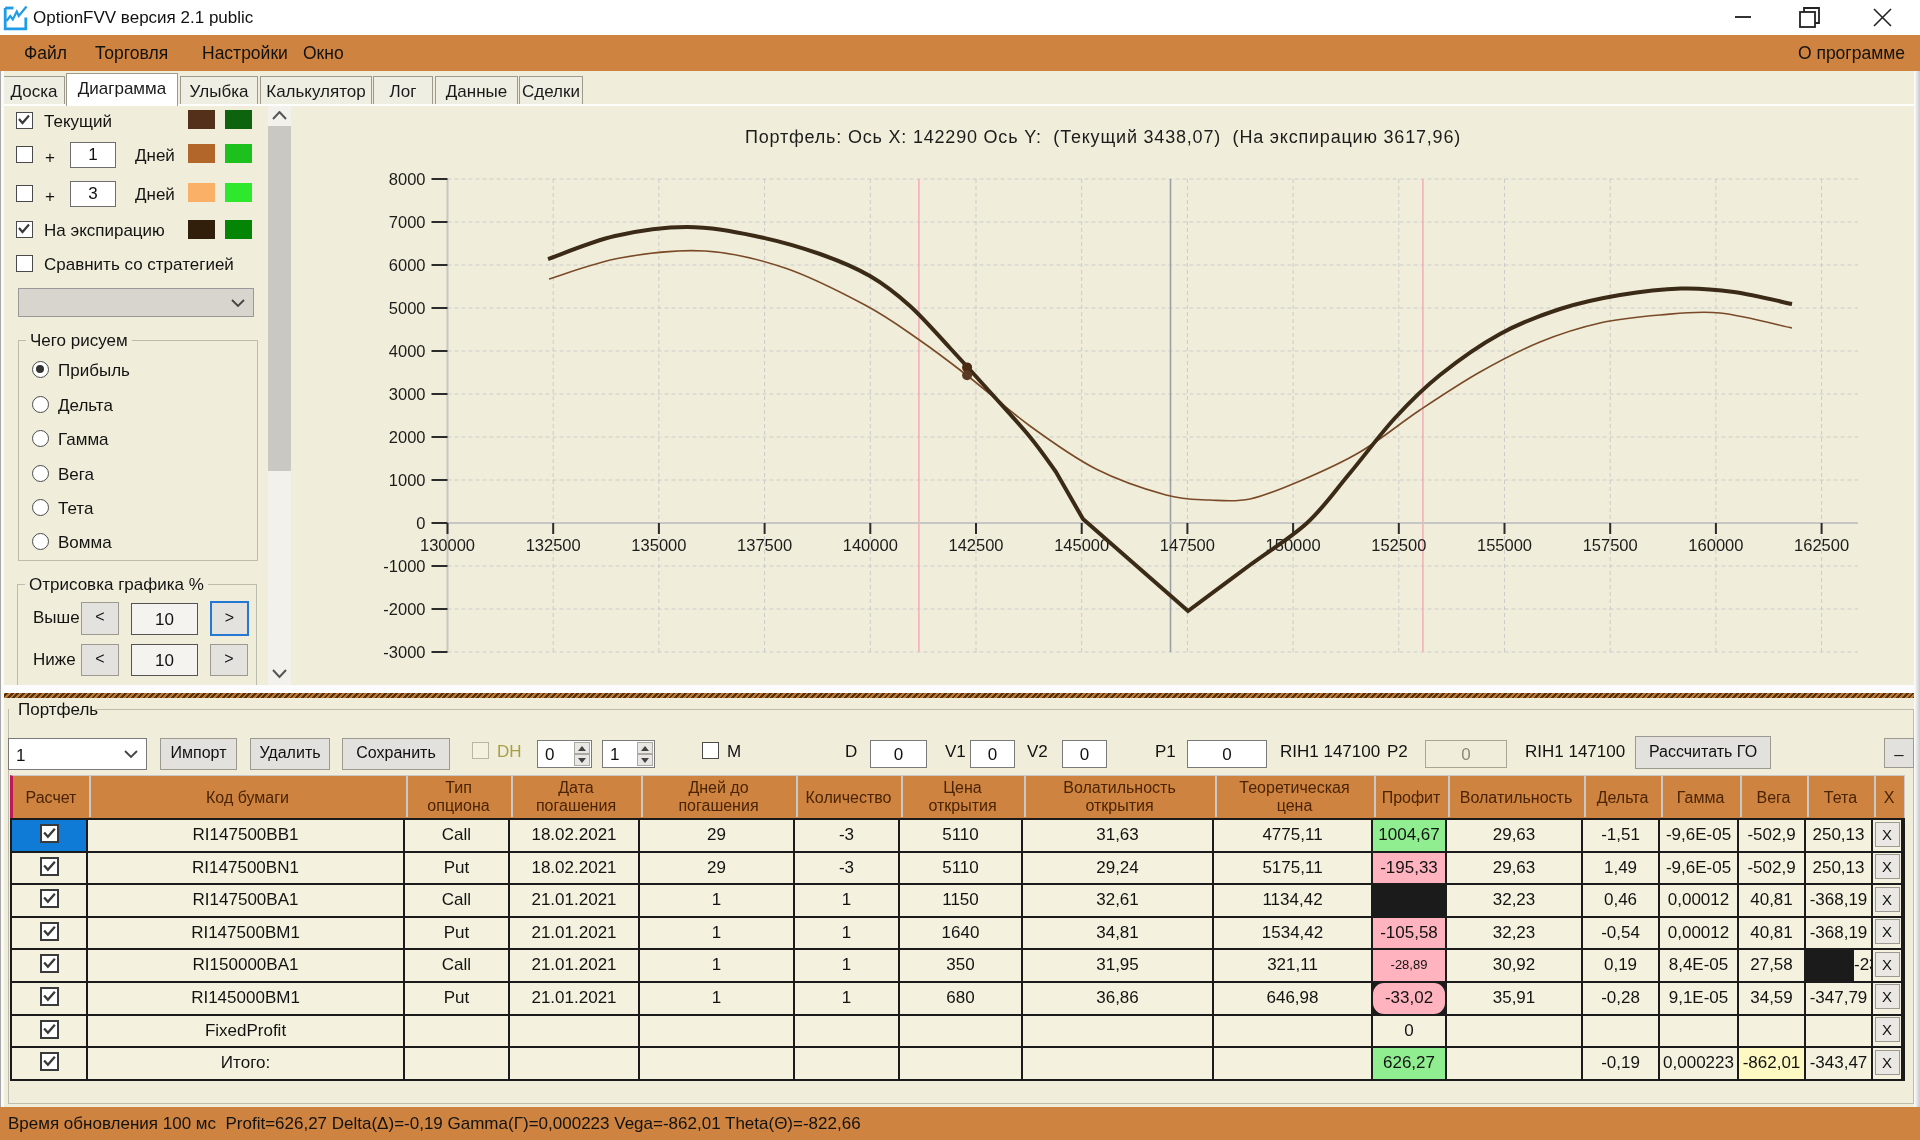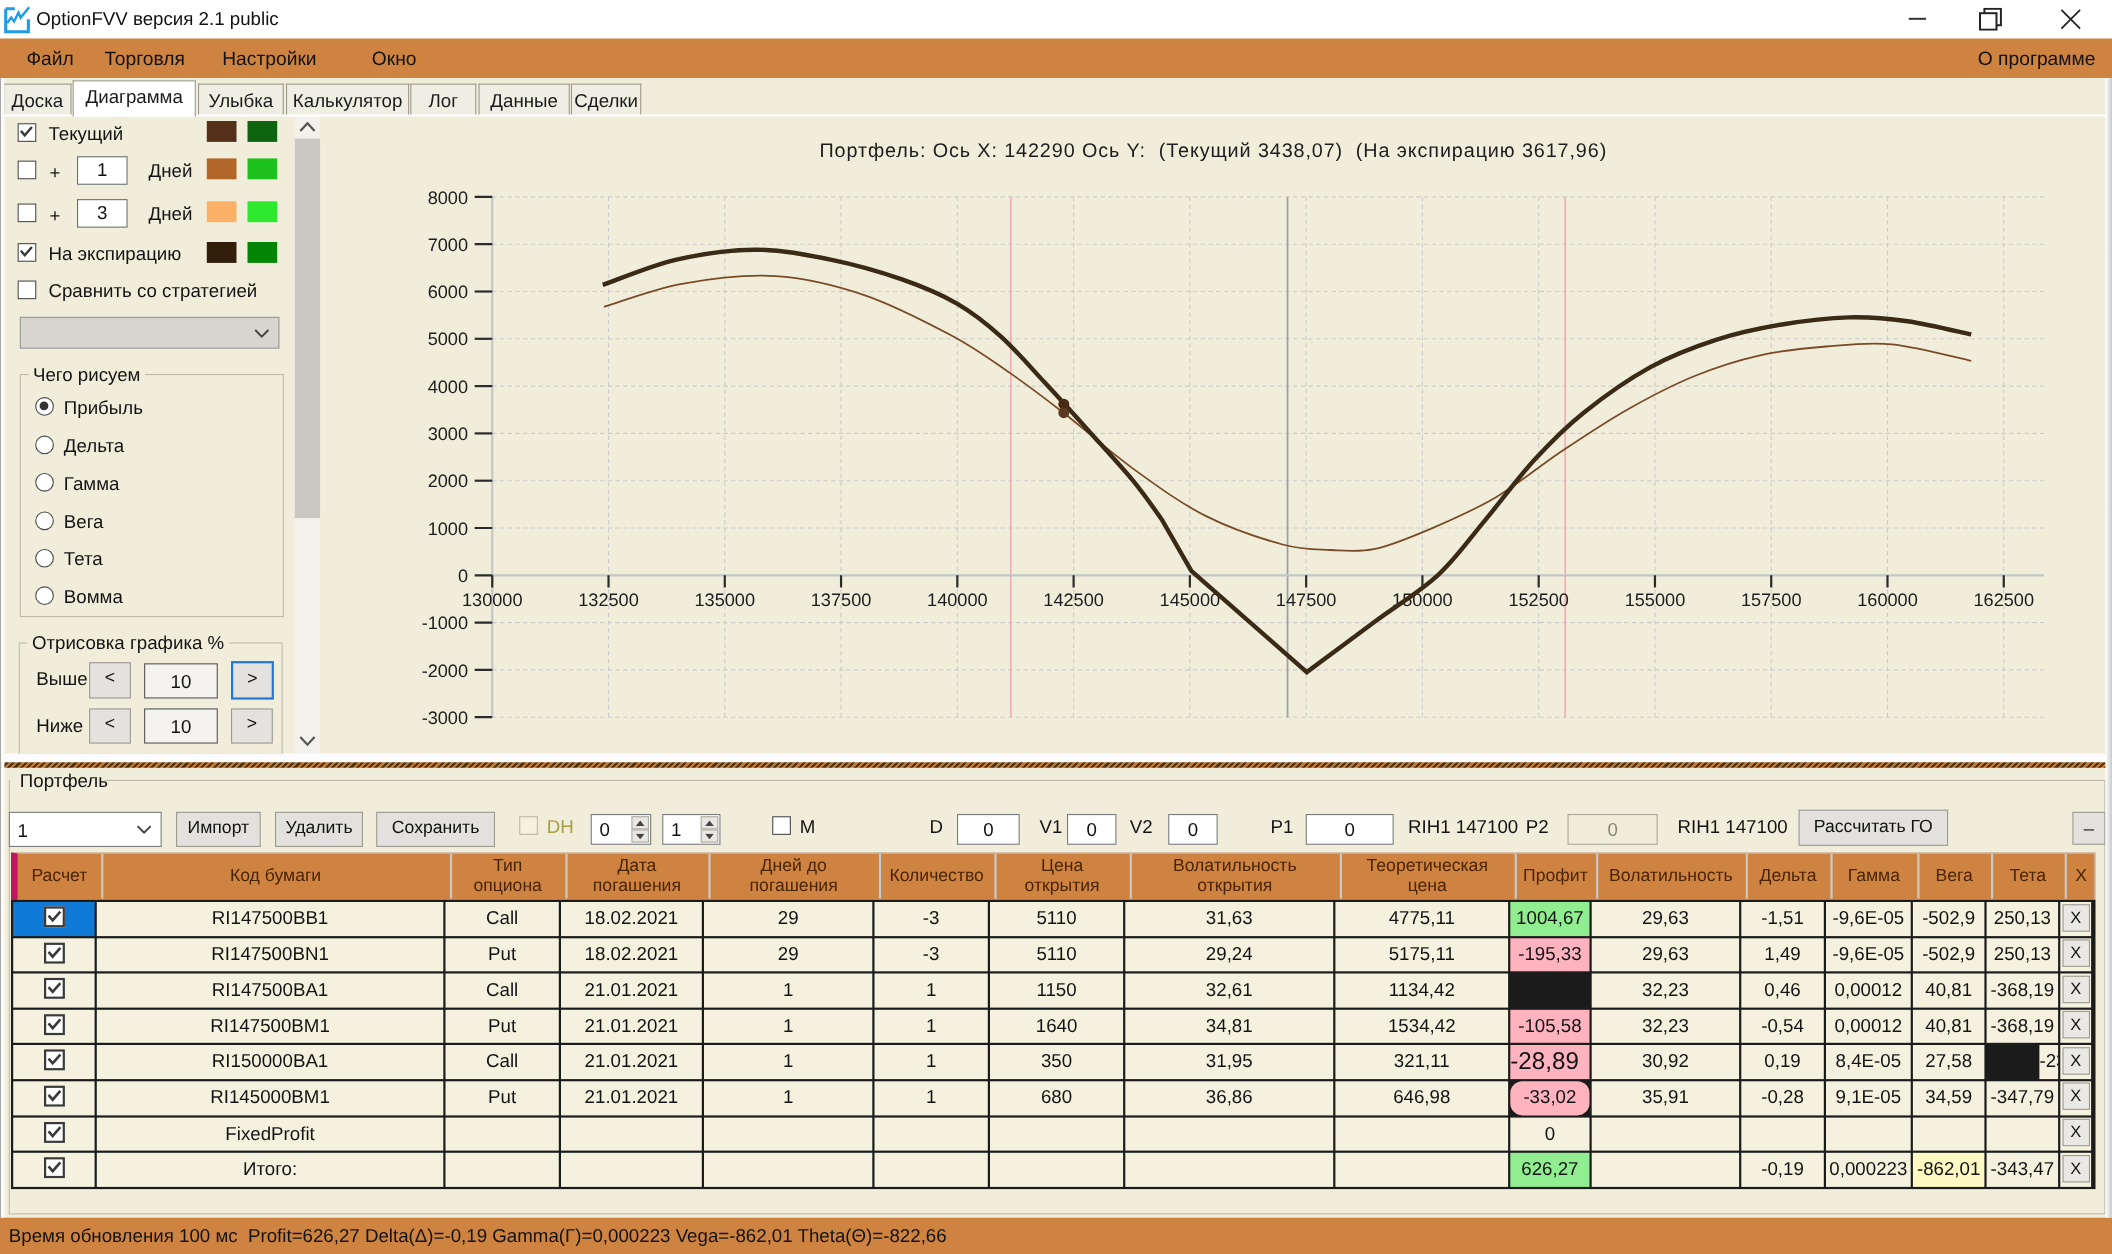--- a/index.html
+++ b/index.html
@@ -59,21 +59,21 @@
     <path d="M5 5 L5 1 L20 1 L20 16 L16 16" stroke="#222" stroke-width="1.8" fill="none"></path>
   </svg>
   <svg class="abs" style="left:1872px; top:7px;" width="21" height="21" viewBox="0 0 21 21">
     <path d="M2 2 L19 19 M19 2 L2 19" stroke="#222" stroke-width="1.6"></path>
   </svg>
 </div>
 <div class="abs" id="menubar">
   <span class="menuitem" style="left:24px;">Файл</span>
   <span class="menuitem" style="left:95px;">Торговля</span>
   <span class="menuitem" style="left:202px;">Настройки</span>
-  <span class="menuitem" style="left:338px;">Окно</span>
+  <span class="menuitem" style="left:303px;">Окно</span>
   <span class="menuitem" style="right:15px;">О программе</span>
 </div>
 <div class="abs" style="left:0; top:104px; width:1920px; height:2px; background:#FDFDFB; z-index:1;"></div>
 <div class="abs" id="tabstrip">
   <div class="tab" style="left:3px; width:62px;">Доска</div>
   <div class="tab active" style="left:66px; width:112px;">Диаграмма</div>
   <div class="tab" style="left:180px; width:78px;">Улыбка</div>
   <div class="tab" style="left:260px; width:112px;">Калькулятор</div>
   <div class="tab" style="left:373px; width:60px;">Лог</div>
   <div class="tab" style="left:435px; width:83px;">Данные</div>
@@ -300,21 +300,21 @@
   <div class="tbox" style="left:1187px; top:740px; width:80px; height:28px; padding-top:1px; text-align:center;">0</div>
   <div class="plabel" style="left:1280px; top:742px;">RIH1 147100</div>
   <div class="plabel" style="left:1387px; top:742px;">P2</div>
   <div class="tbox" style="left:1425px; top:740px; width:82px; height:28px; padding-top:1px; text-align:center; background:#F0EEDA; color:#8A8A7A; border-color:#A8A696;">0</div>
   <div class="plabel" style="left:1525px; top:742px;">RIH1 147100</div>
   <div class="btn" style="left:1635px; top:736px; width:136px; height:33px; padding-top:6px; background:#E2E1DD;">Рассчитать ГО</div>
   <div class="btn" style="left:1884px; top:738px; width:30px; height:30px; background:#E2E1DD;">_</div>
 </div>
 
 <div id="tablewrap">
-<div class="abs" style="left:10px; top:775px; width:1895px; height:43px; background:#CE8340; border-top:1px solid #C9C9C9; border-left:6px solid #be185d; border-right:1px solid #C9C9C9;">
+<div class="abs" style="left:10px; top:775px; width:1895px; height:43px; background:#CE8340; border-top:1px solid #C9C9C9; border-left:3px solid #be185d; border-right:1px solid #C9C9C9;">
 <div style="position:absolute; left:0px; top:0; width:76px; height:41px; text-align:center; font-size:16px; color:#4A2405; line-height:41px;"><span style="display:inline-block; vertical-align:middle; line-height:18px; padding-top:0px;">Расчет</span></div>
 <div style="position:absolute; left:76px; top:0; width:317px; height:41px; text-align:center; font-size:16px; color:#4A2405; line-height:41px;"><span style="display:inline-block; vertical-align:middle; line-height:18px; padding-top:0px;">Код бумаги</span></div>
 <div style="position:absolute; left:76px; top:0; width:2px; height:41px; background:#C9C9C9;"></div>
 <div style="position:absolute; left:393px; top:0; width:105px; height:35px; text-align:center; font-size:16px; color:#4A2405; line-height:18px;"><span style="display:inline-block; vertical-align:middle; line-height:18px; padding-top:3px;">Тип<br>опциона</span></div>
 <div style="position:absolute; left:393px; top:0; width:2px; height:41px; background:#C9C9C9;"></div>
 <div style="position:absolute; left:498px; top:0; width:130px; height:41px; text-align:center; font-size:16px; color:#4A2405; line-height:18px;"><span style="display:inline-block; vertical-align:middle; line-height:18px; padding-top:3px;">Дата<br>погашения</span></div>
 <div style="position:absolute; left:498px; top:0; width:2px; height:41px; background:#C9C9C9;"></div>
 <div style="position:absolute; left:628px; top:0; width:155px; height:41px; text-align:center; font-size:16px; color:#4A2405; line-height:18px;"><span style="display:inline-block; vertical-align:middle; line-height:18px; padding-top:3px;">Дней до<br>погашения</span></div>
 <div style="position:absolute; left:628px; top:0; width:2px; height:41px; background:#C9C9C9;"></div>
 <div style="position:absolute; left:783px; top:0; width:105px; height:41px; text-align:center; font-size:16px; color:#4A2405; line-height:41px;"><span style="display:inline-block; vertical-align:middle; line-height:18px; padding-top:0px;">Количество</span></div>
@@ -417,21 +417,21 @@
             <path d="M2 5 L5.5 9 L12 1.5" stroke="#3A3A3A" stroke-width="2.2" fill="none"></path>
           </svg></span></div>
 <div style="background:#F4F2DE; text-align:center; font-size:17px; color:#131313; line-height:30px; overflow:hidden;">RI150000BA1</div>
 <div style="background:#F4F2DE; text-align:center; font-size:17px; color:#131313; line-height:30px; overflow:hidden;">Call</div>
 <div style="background:#F4F2DE; text-align:center; font-size:17px; color:#131313; line-height:30px; overflow:hidden;">21.01.2021</div>
 <div style="background:#F4F2DE; text-align:center; font-size:17px; color:#131313; line-height:30px; overflow:hidden;">1</div>
 <div style="background:#F4F2DE; text-align:center; font-size:17px; color:#131313; line-height:30px; overflow:hidden;">1</div>
 <div style="background:#F4F2DE; text-align:center; font-size:17px; color:#131313; line-height:30px; overflow:hidden;">350</div>
 <div style="background:#F4F2DE; text-align:center; font-size:17px; color:#131313; line-height:30px; overflow:hidden;">31,95</div>
 <div style="background:#F4F2DE; text-align:center; font-size:17px; color:#131313; line-height:30px; overflow:hidden;">321,11</div>
-<div style="background:#FFB3BE; text-align:left; font-size:22px; color:#131313; line-height:30px; overflow:hidden;">-28,89</div>
+<div style="background:#FFB3BE; text-align:center; font-size:13px; color:#131313; line-height:30px; overflow:hidden;">-28,89</div>
 <div style="background:#F4F2DE; text-align:center; font-size:17px; color:#131313; line-height:30px; overflow:hidden;">30,92</div>
 <div style="background:#F4F2DE; text-align:center; font-size:17px; color:#131313; line-height:30px; overflow:hidden;">0,19</div>
 <div style="background:#F4F2DE; text-align:center; font-size:17px; color:#131313; line-height:30px; overflow:hidden;">8,4E-05</div>
 <div style="background:#F4F2DE; text-align:center; font-size:17px; color:#131313; line-height:30px; overflow:hidden;">27,58</div>
 <div style="background:#F4F2DE; text-align:center; font-size:17px; color:#131313; line-height:30px; overflow:hidden;margin-left:48px;">-238,75</div>
 <div style="background:#F4F2DE; text-align:center; font-size:17px; color:#131313; line-height:30px; overflow:hidden;"><span class="xbtn">X</span></div>
 <div style="background:#F4F2DE; text-align:center; font-size:17px; color:#131313; line-height:30px; overflow:hidden;"><span class="tcb"><svg width="15" height="13" viewBox="0 0 14 12" style="top:1px;">
             <path d="M2 5 L5.5 9 L12 1.5" stroke="#3A3A3A" stroke-width="2.2" fill="none"></path>
           </svg></span></div>
 <div style="background:#F4F2DE; text-align:center; font-size:17px; color:#131313; line-height:30px; overflow:hidden;">RI145000BM1</div>

